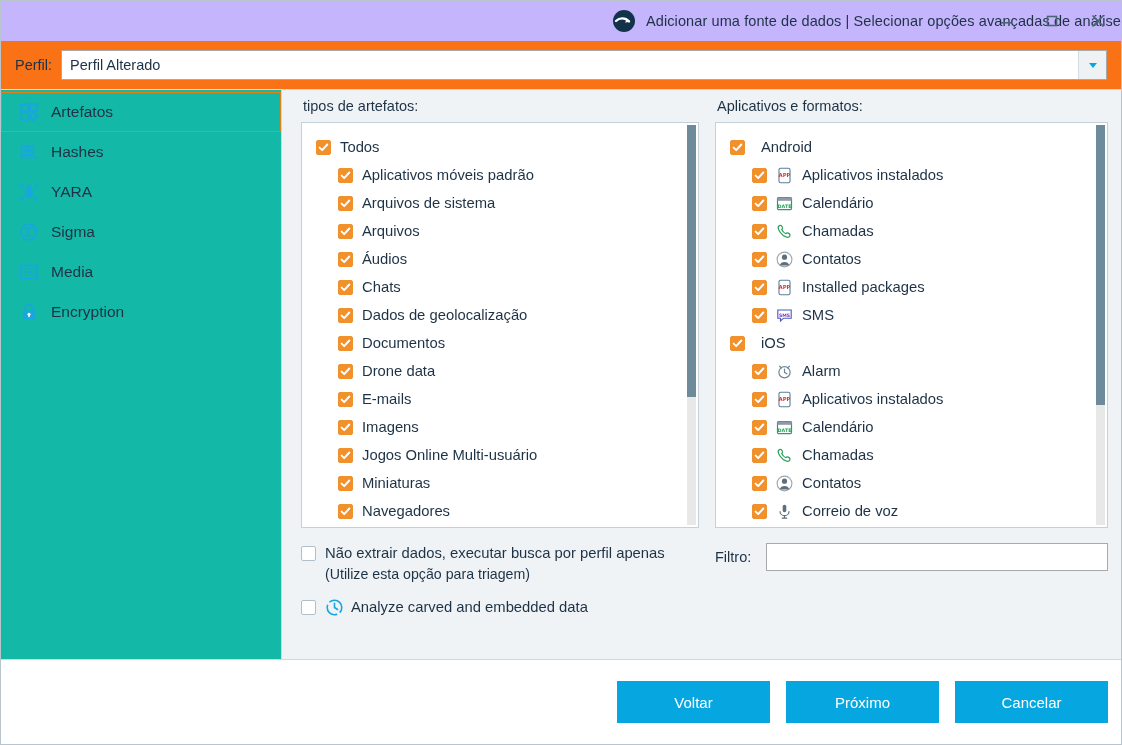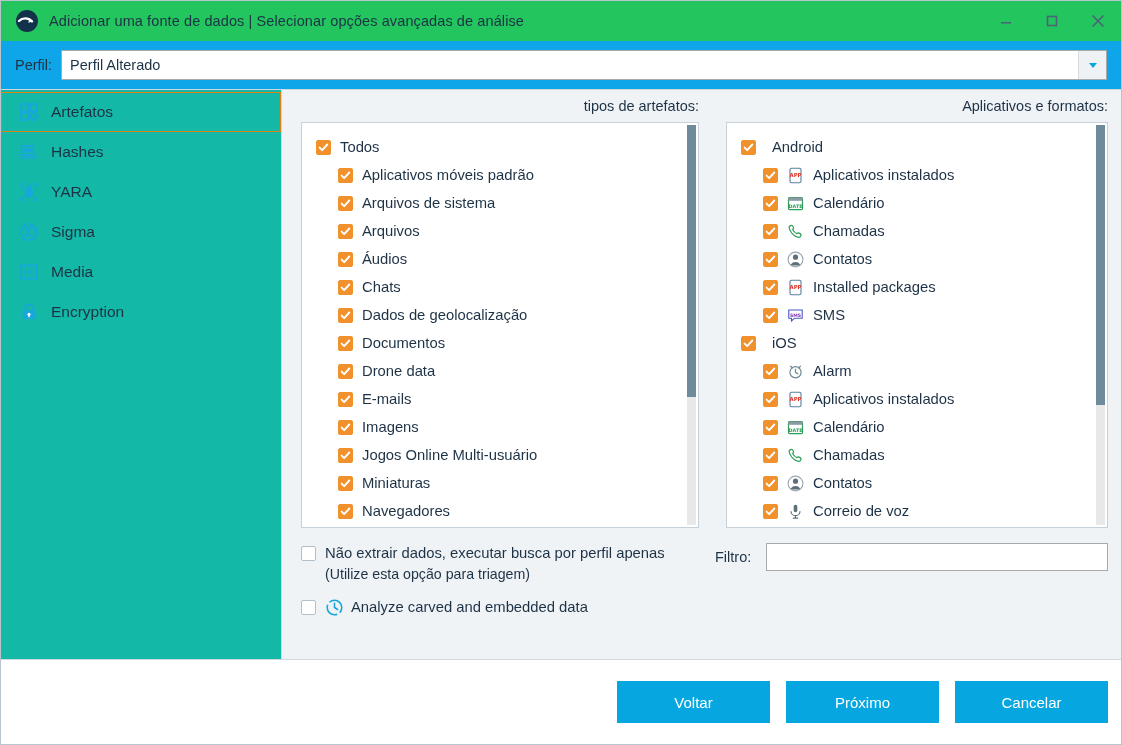--- a/index.html
+++ b/index.html
@@ -14,24 +14,25 @@
     width: 1122px; height: 745px;
     position: relative;
     background: #ffffff;
     border: 1px solid #b9c4cc;
     display: flex; flex-direction: column;
   }
 
   
   .titlebar {
     height: 40px;
-    background: #22c55e;
+    background: #c4b5fd;
     display: flex; align-items: center;
     flex: 0 0 auto;
     position: relative;
+    justify-content: flex-end;
   }
   .app-icon {
     width: 24px; height: 24px;
     margin-left: 14px; margin-right: 10px;
     flex: 0 0 auto;
   }
   .title-text {
     font-size: 14.5px;
     color: #1e3246;
     letter-spacing: .1px;
@@ -44,21 +45,21 @@
   .win-btn {
     width: 46px; height: 40px;
     display: flex; align-items: center; justify-content: center;
     cursor: default;
   }
   .win-btn svg { display: block; }
 
   
   .profile-row {
     height: 48px;
-    background: #0ea5e9;
+    background: #f97316;
     display: flex; align-items: center;
     padding: 0 14px;
     flex: 0 0 auto;
   }
   .profile-label {
     font-size: 14.5px; color: #1e3246;
     margin-right: 9px; white-space: nowrap;
   }
   .combo {
     flex: 1 1 auto; height: 30px;
@@ -115,23 +116,22 @@
 
   .content {
     flex: 1 1 auto;
     background: #eff3f6;
     padding: 8px 13px 0 19px;
     display: flex; flex-direction: column;
     min-width: 0;
   }
   .lists-row {
     display: flex;
-    gap: 27px;
+    gap: 16px;
     flex: 0 0 auto;
-    text-align: right;
   }
   .list-col { display: flex; flex-direction: column; min-width: 0; }
   .list-col.left  { width: 398px; flex: 0 0 398px; }
   .list-col.right { flex: 1 1 auto; }
 
   .col-heading {
     font-size: 14.5px; color: #1e3246;
     margin: 0 0 8px 2px;
   }
   .listbox {

